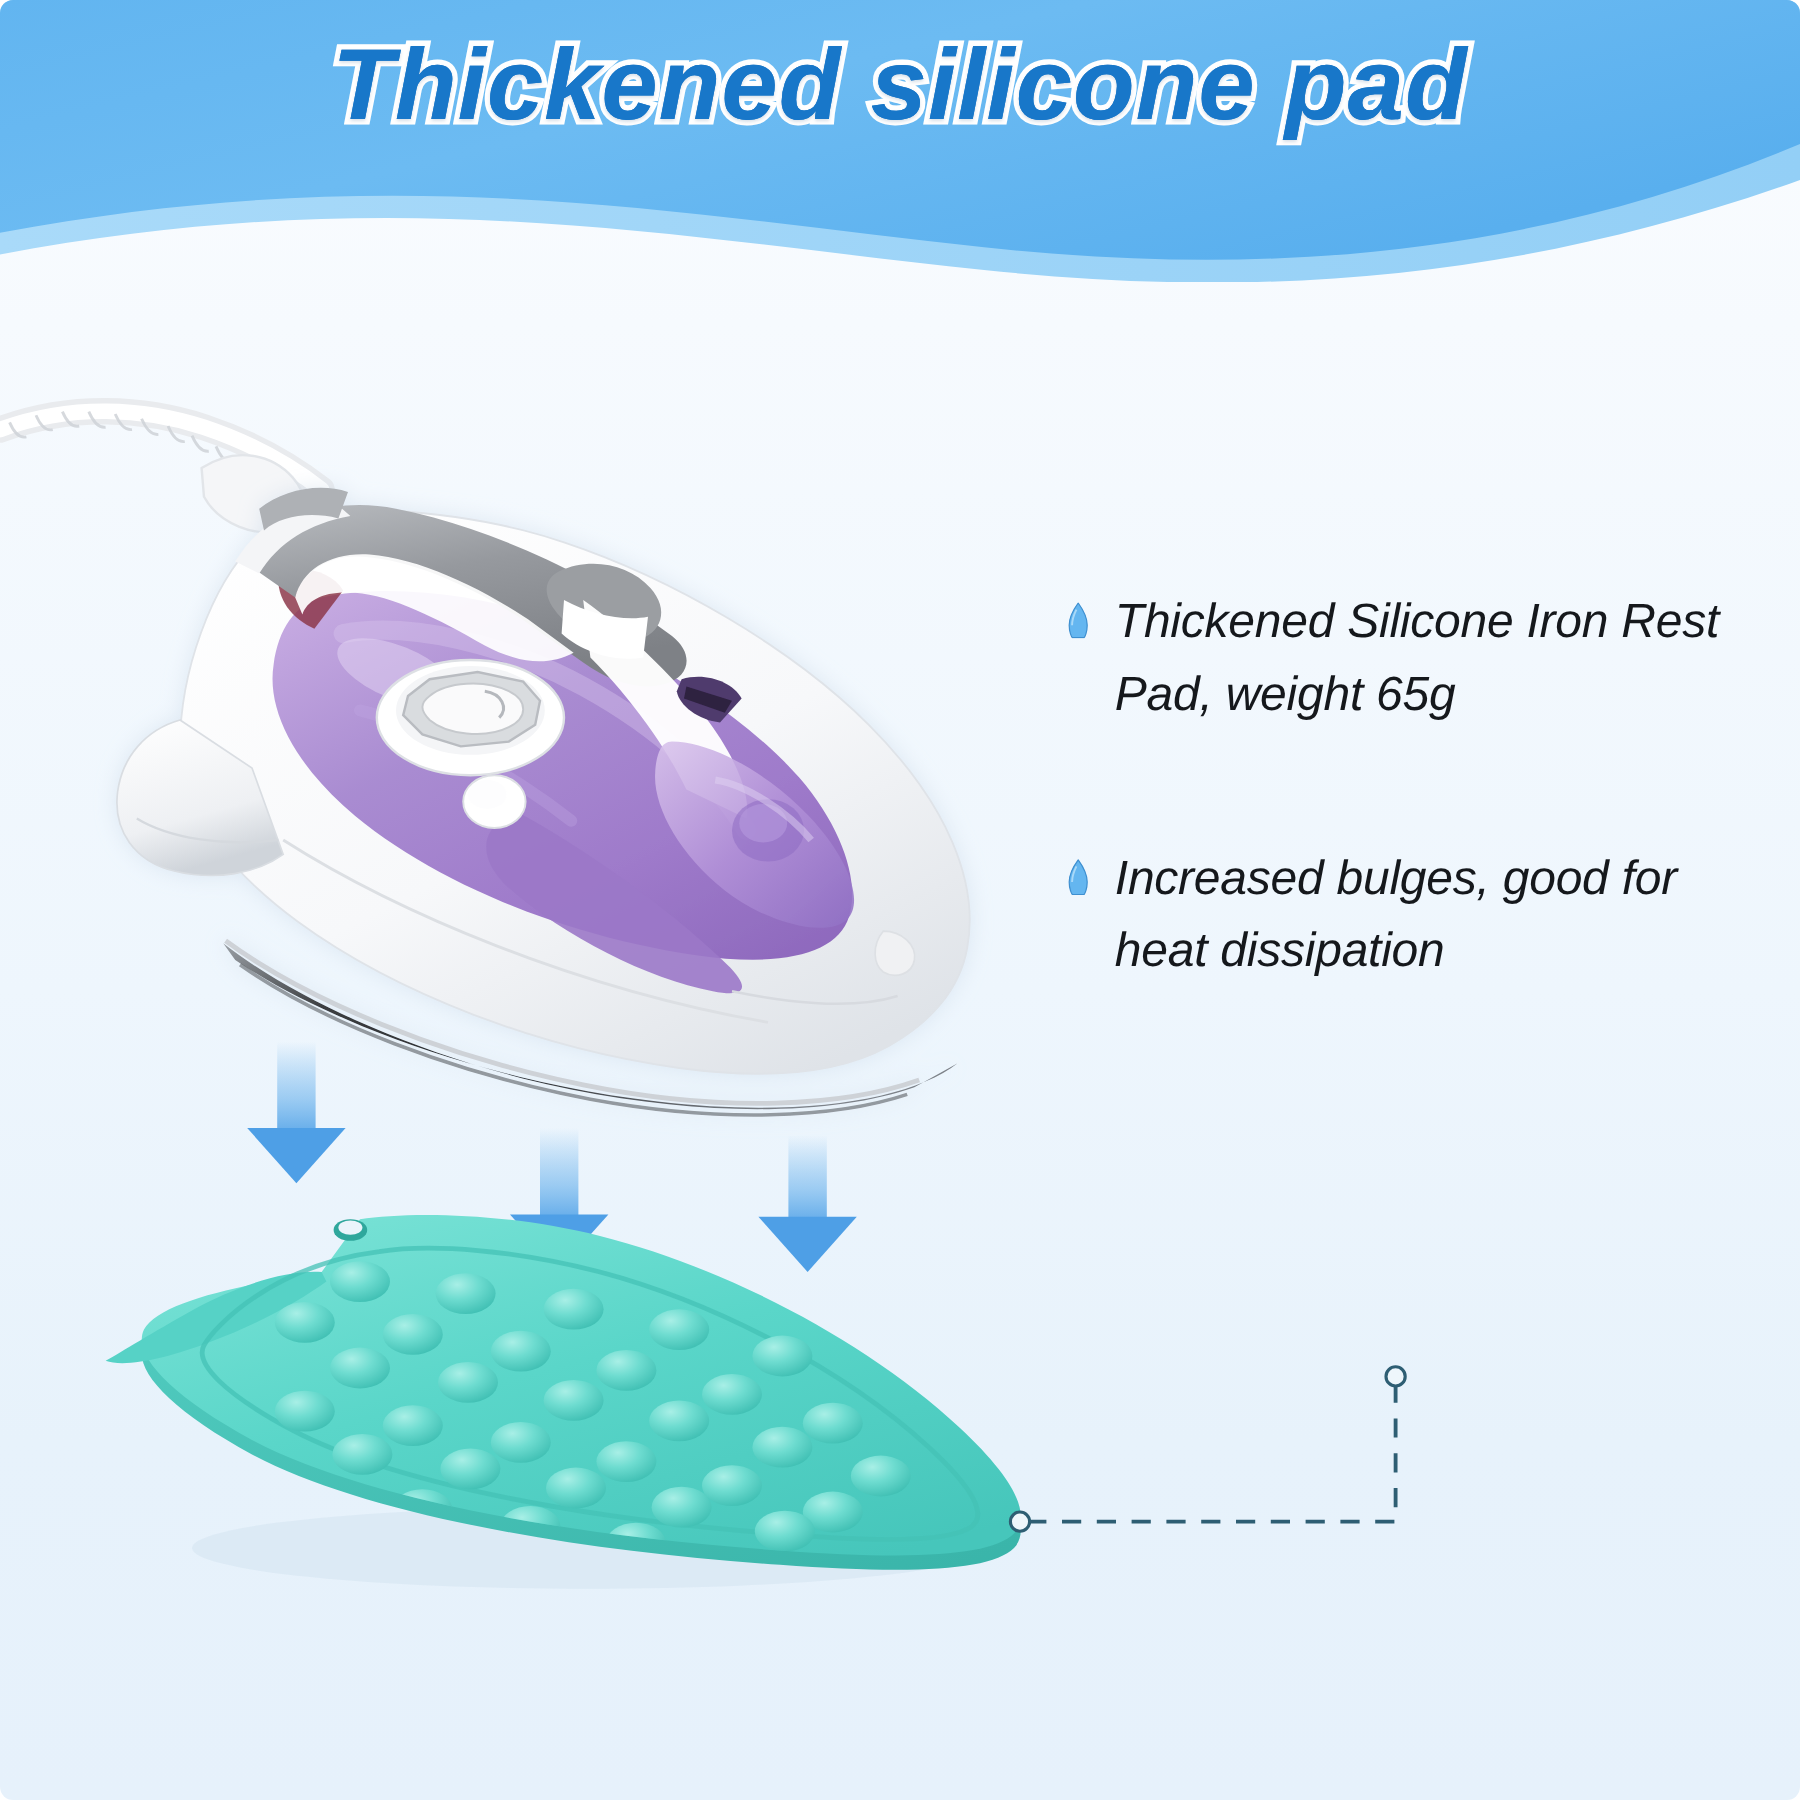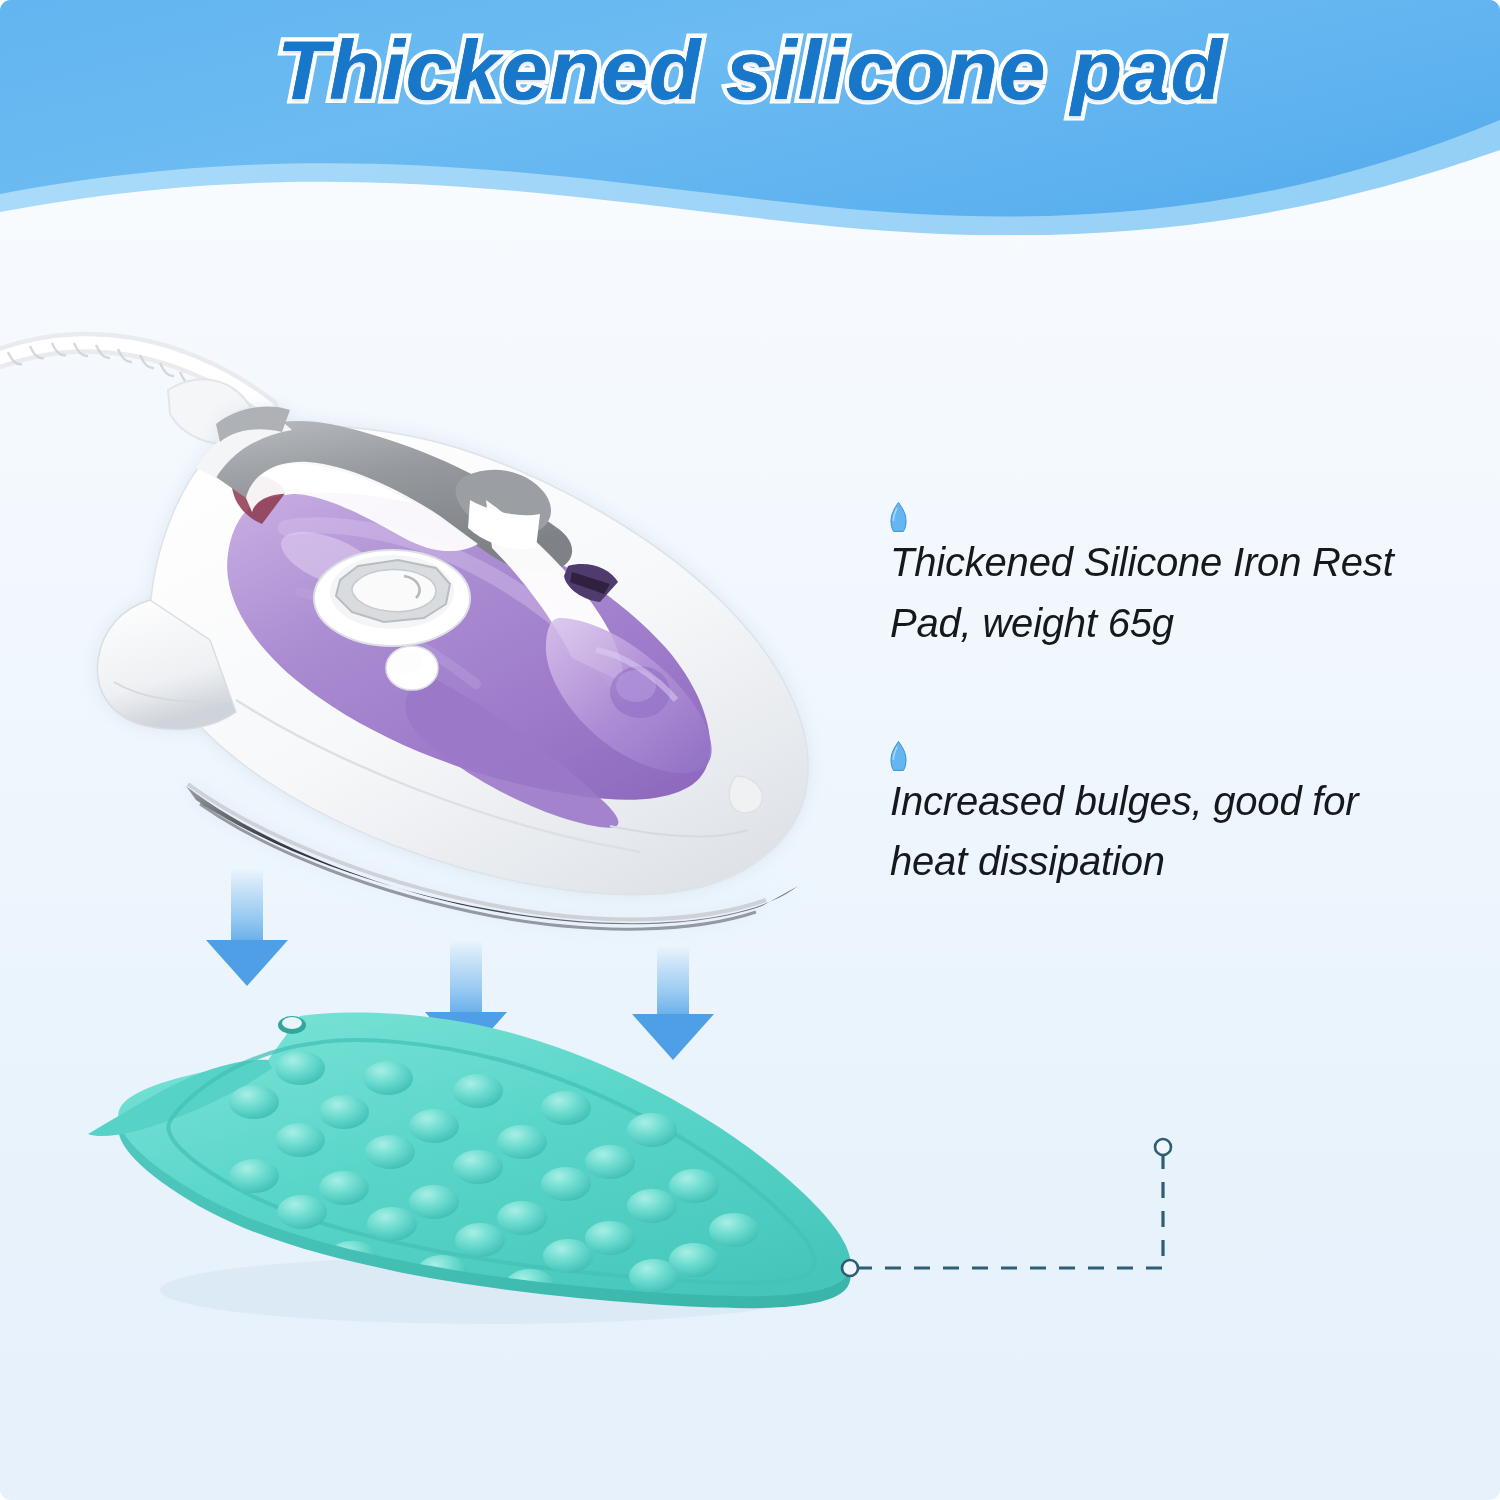--- a/index.html
+++ b/index.html
@@ -62,23 +62,22 @@
   .bullets {
     position: absolute;
     left: 890px;
     top: 488px;
     width: 600px;
   }
   .bullet-row {
     display: flex;
     align-items: flex-start;
     margin-bottom: 0;
-    flex-direction: column;
-  }
-  .bullet-row + .bullet-row { margin-top: 73px; }
+  }
+  .bullet-row + .bullet-row { margin-top: 92px; }
   .drop-icon {
     flex: 0 0 auto;
     width: 17px;
     height: 30px;
     margin-top: 14px;
     margin-right: 22px;
   }
   .bullet-text {
     font-size: 40px;
     font-style: italic;

